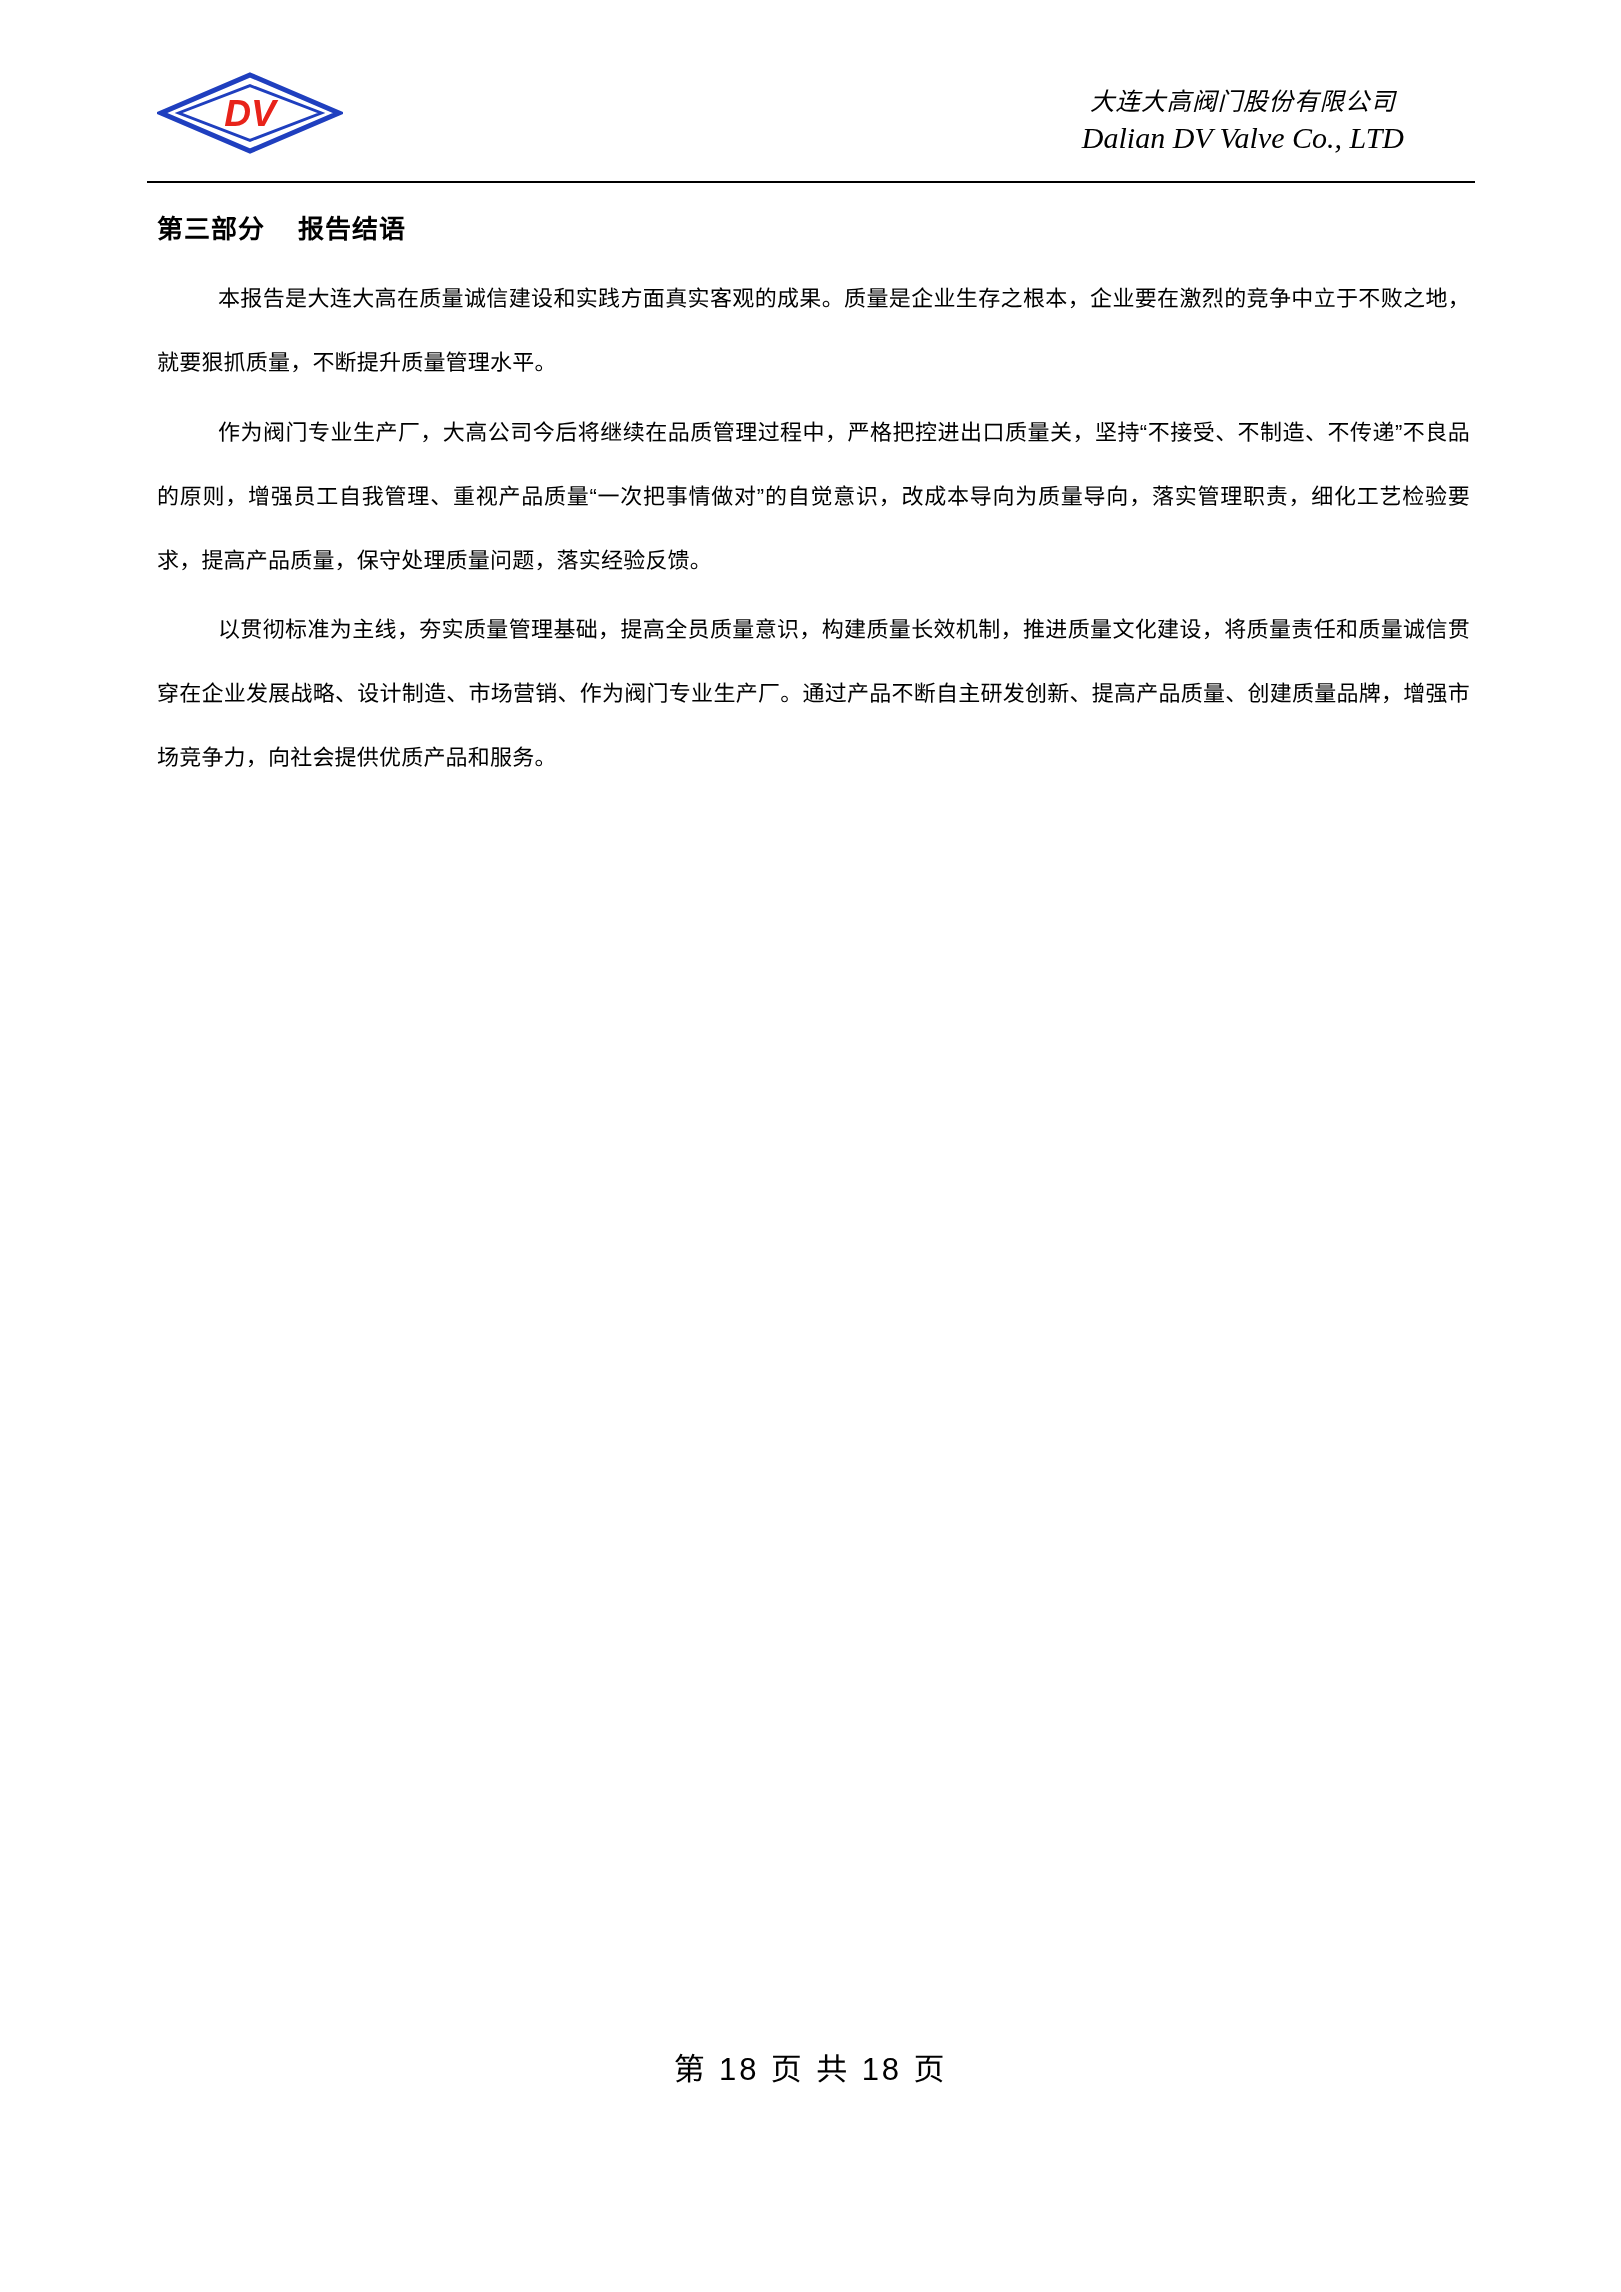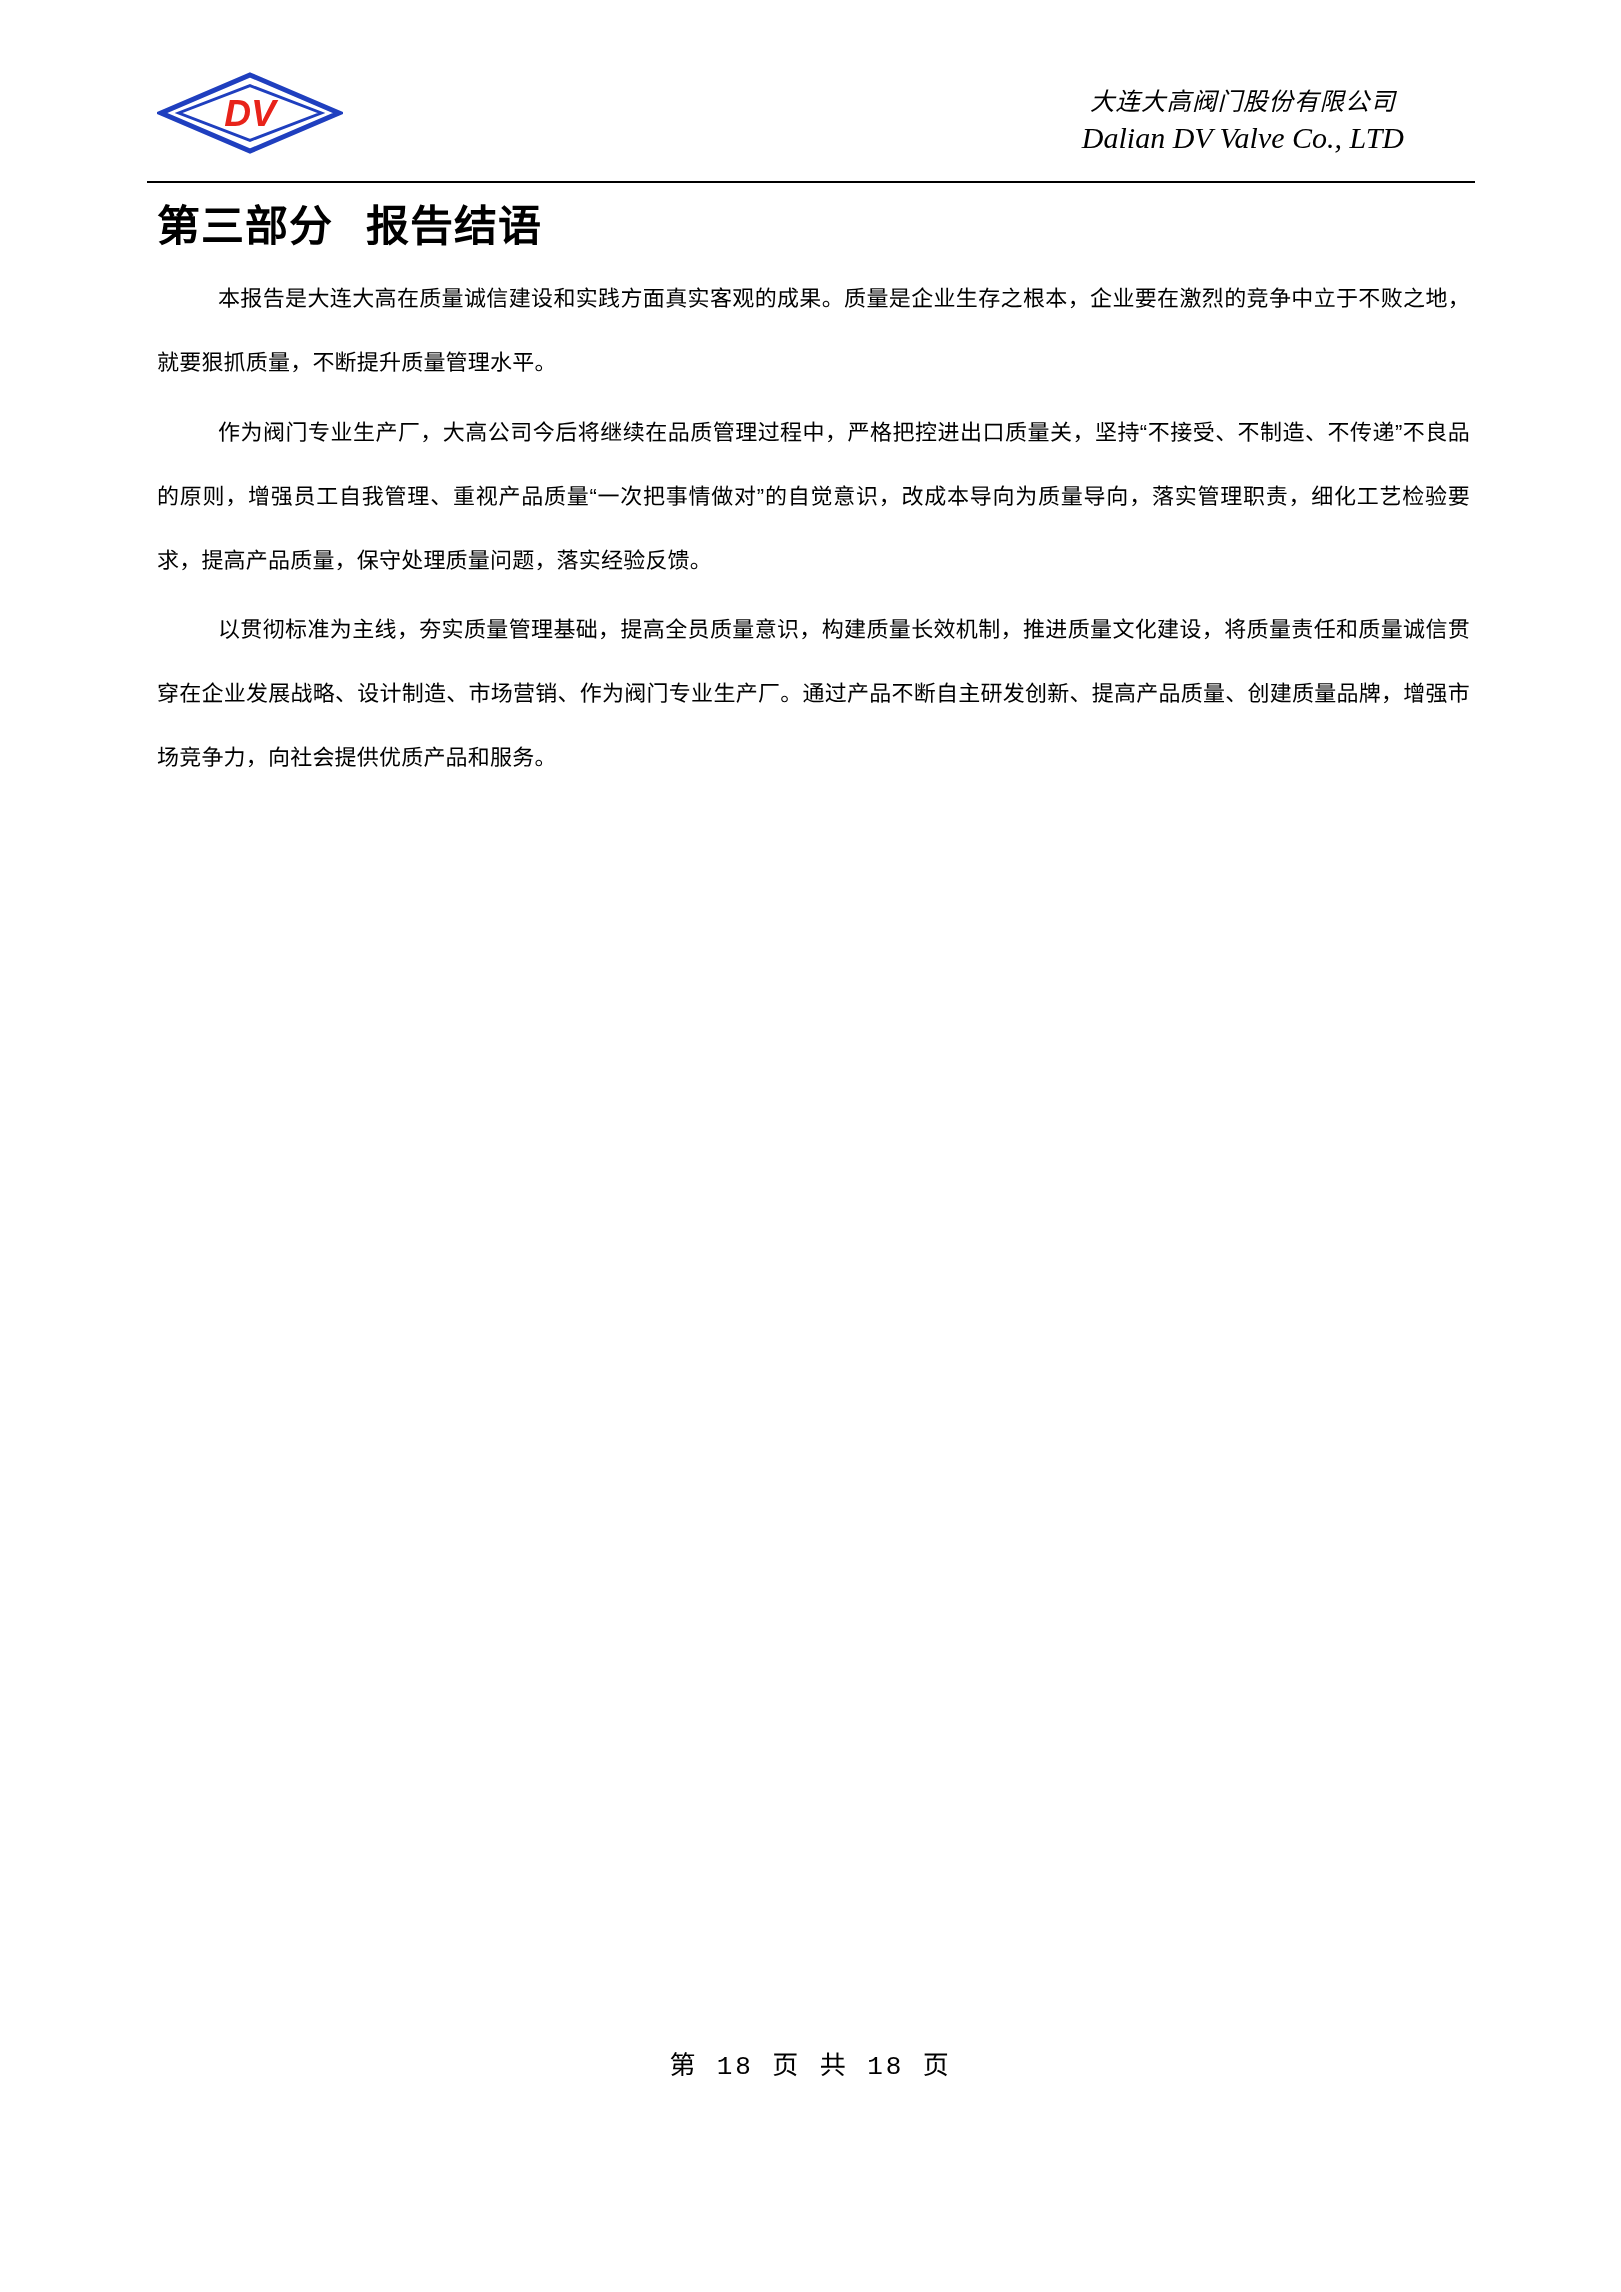--- a/index.html
+++ b/index.html
@@ -76,23 +76,23 @@
   }
 
   
   .content {
     position: absolute;
     left: 157px;
     top: 206px;
     width: 1313px;
   }
   .section-title {
-    font-family: Liberation Mono, monospace;
+    font-family: Liberation Sans, sans-serif;
     font-weight: bold;
-    font-size: 43px;
+    font-size: 26px;
     line-height: 47px;
     letter-spacing: 1px;
     margin: 0 0 13.7px 0;
   }
   .section-title .gap {
     display: inline-block;
     width: 33px;
   }
   p.para {
     margin: 0 0 5.9px 0;
@@ -107,22 +107,22 @@
 
   
   .footer {
     position: absolute;
     left: 0;
     top: 2044px;
     width: 1621px;
     text-align: center;
   }
   .footer-text {
-    font-family: Liberation Mono, monospace;
-    font-size: 26px;
+    font-family: Liberation Sans, sans-serif;
+    font-size: 31px;
     letter-spacing: 2.9px;
   }
 </style>
 </head>
 <body>
 
 <div class="page">
 
   <div class="header">
     <div class="header-inner">

